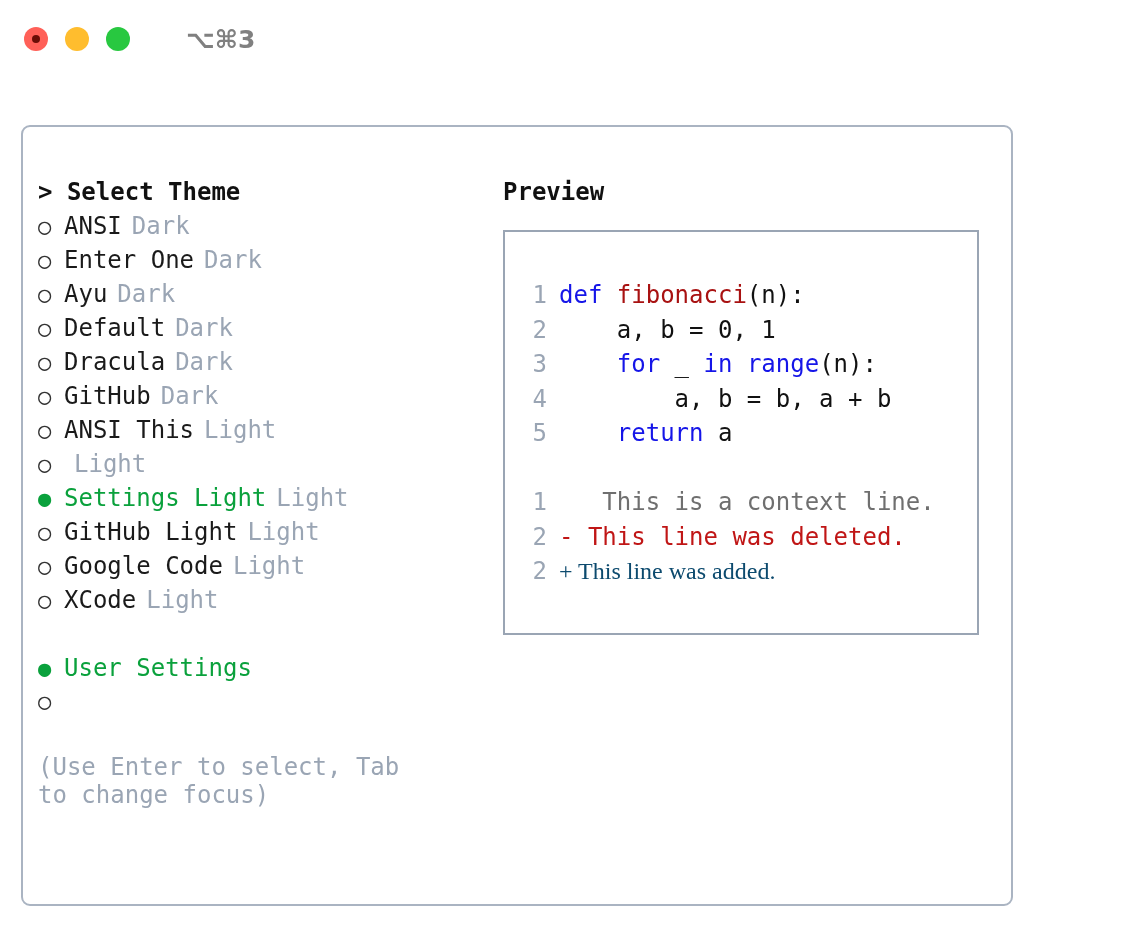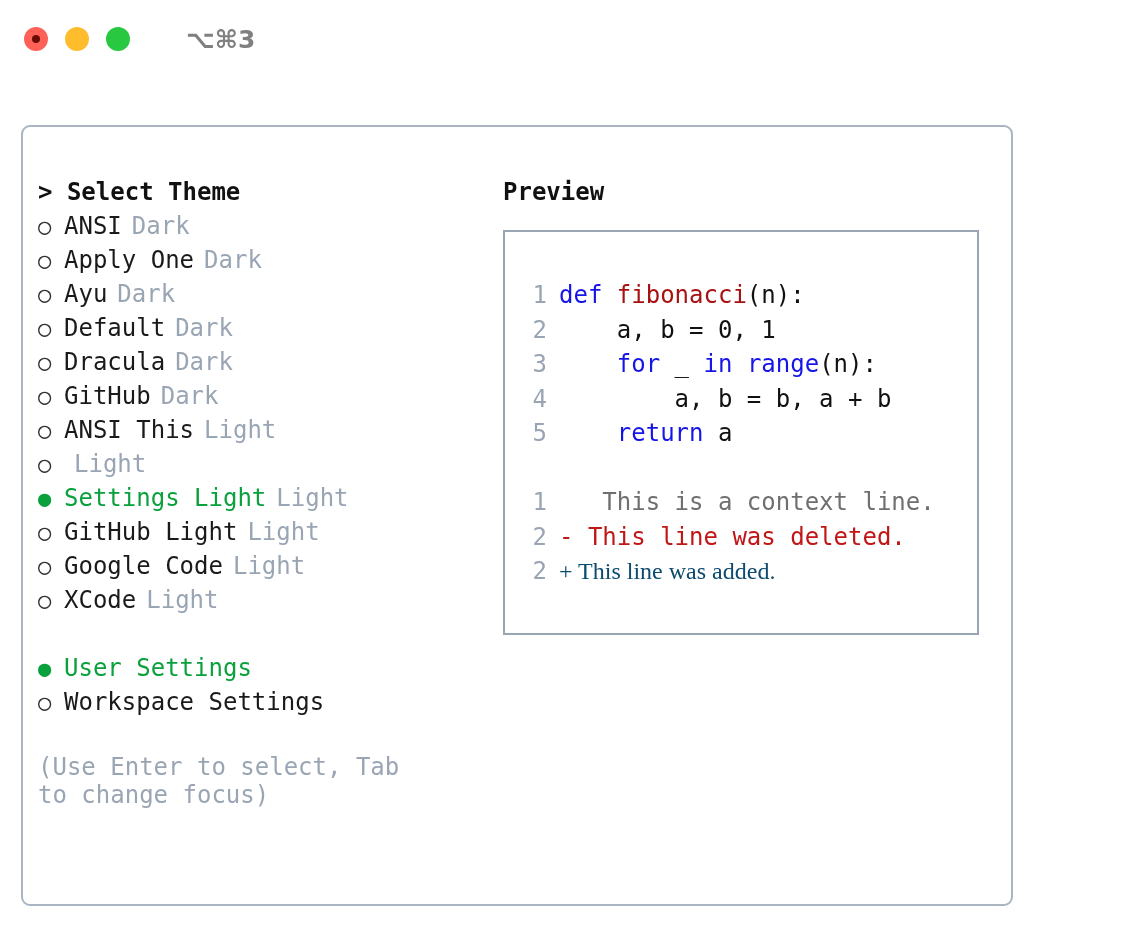--- a/index.html
+++ b/index.html
@@ -218,39 +218,39 @@
 
   <div class="panel">
     <div class="columns">
 
       <div class="left-col">
 
         <div class="section-header">&gt; Select Theme</div>
 
         <ul class="opt-list" id="theme-list">
             <li class="opt"><span class="marker">○</span><span class="opt-label">ANSI</span><span class="opt-tag">Dark</span></li>
-            <li class="opt"><span class="marker">○</span><span class="opt-label">Apply One</span><span class="opt-tag">Dark</span></li>
+            <li class="opt"><span class="marker">○</span><span class="opt-label">Enter One</span><span class="opt-tag">Dark</span></li>
             <li class="opt"><span class="marker">○</span><span class="opt-label">Ayu</span><span class="opt-tag">Dark</span></li>
             <li class="opt"><span class="marker">○</span><span class="opt-label">Default</span><span class="opt-tag">Dark</span></li>
             <li class="opt"><span class="marker">○</span><span class="opt-label">Dracula</span><span class="opt-tag">Dark</span></li>
             <li class="opt"><span class="marker">○</span><span class="opt-label">GitHub</span><span class="opt-tag">Dark</span></li>
             <li class="opt"><span class="marker">○</span><span class="opt-label">ANSI This</span><span class="opt-tag">Light</span></li>
             <li class="opt"><span class="marker">○</span><span class="opt-tag">Light</span></li>
             <li class="opt selected"><span class="marker">●</span><span class="opt-label">Settings Light</span><span class="opt-tag">Light</span></li>
             <li class="opt"><span class="marker">○</span><span class="opt-label">GitHub Light</span><span class="opt-tag">Light</span></li>
             <li class="opt"><span class="marker">○</span><span class="opt-label">Google Code</span><span class="opt-tag">Light</span></li>
             <li class="opt"><span class="marker">○</span><span class="opt-label">XCode</span><span class="opt-tag">Light</span></li>
           </ul>
 
         <div class="spacer-sm"></div>
 
 
         <ul class="opt-list" id="apply-list">
             <li class="opt selected"><span class="marker">●</span><span class="opt-label">User Settings</span></li>
-            <li class="opt"><span class="marker">○</span><span class="opt-label">Workspace Settings</span></li>
+            <li class="opt"><span class="marker">○</span></li>
           </ul>
 
         <div class="spacer-md"></div>
 
         <div class="hint">(Use Enter to select, Tab to change focus)</div>
       </div>
 
       <div class="right-col">
         <div class="preview-title">Preview</div>
 

